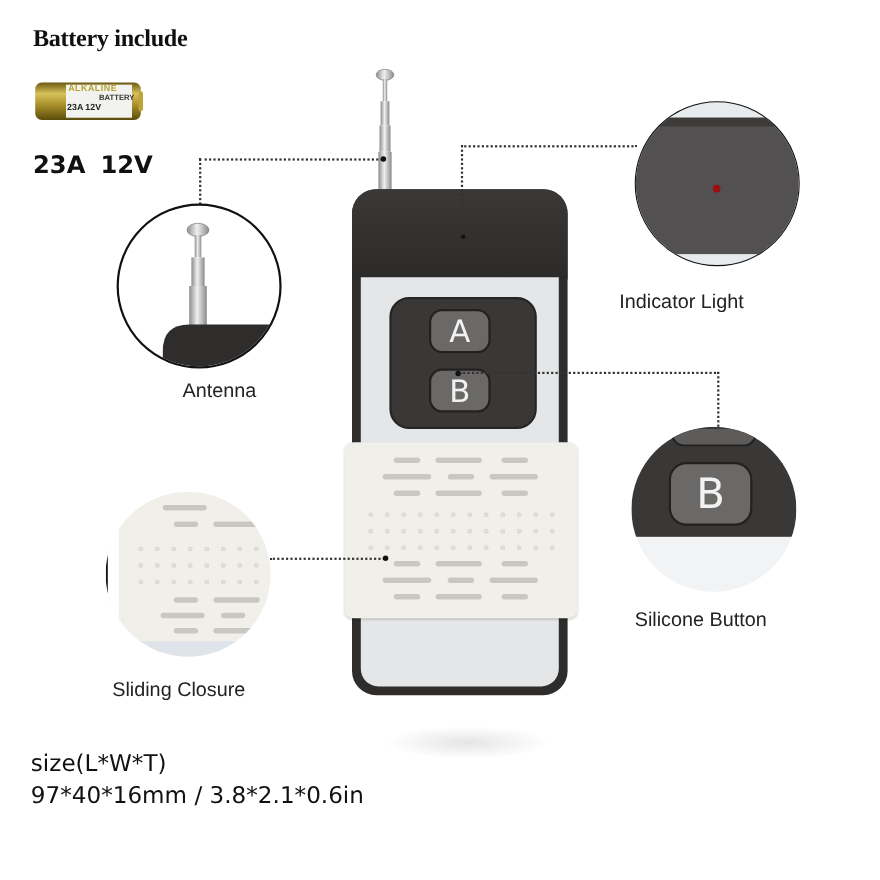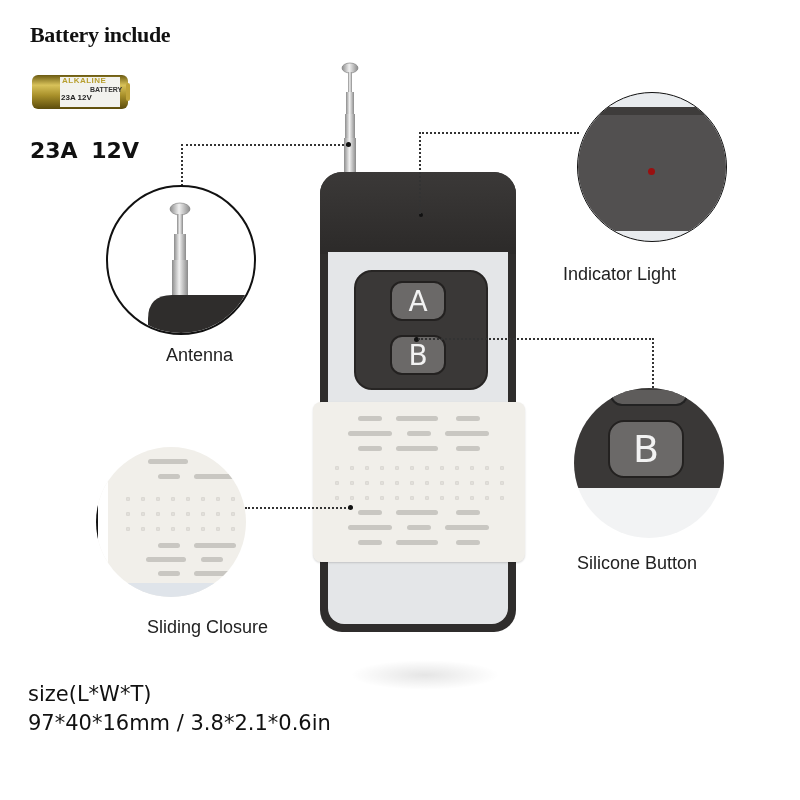--- a/index.html
+++ b/index.html
@@ -208,18 +208,18 @@
     <div class="dot" style="left:120px;top:80px"></div>
     <div class="dot" style="left:135px;top:80px"></div>
   <div class="slot" style="left:62px;top:96px;width:22px"></div>
     <div class="slot" style="left:98px;top:96px;width:42px"></div>
   <div class="slot" style="left:50px;top:110px;width:40px"></div>
     <div class="slot" style="left:105px;top:110px;width:22px"></div>
   <div class="slot" style="left:62px;top:124px;width:22px"></div>
     <div class="slot" style="left:98px;top:124px;width:42px"></div>
   <div style="position:absolute;left:0;top:136px;width:150px;height:14px;background:#dfe4ea;"></div>
 </div>
-<div class="abs cap-text" style="left:102px;top:617px;margin-left:45px;">Sliding Closure</div>
+<div class="abs cap-text" style="left:102px;top:617px;">Sliding Closure</div>
 
 <div class="abs specs">
   <div>size(L*W*T)</div>
   <div>97*40*16mm / 3.8*2.1*0.6in</div>
 </div>
 
 </body></html>

